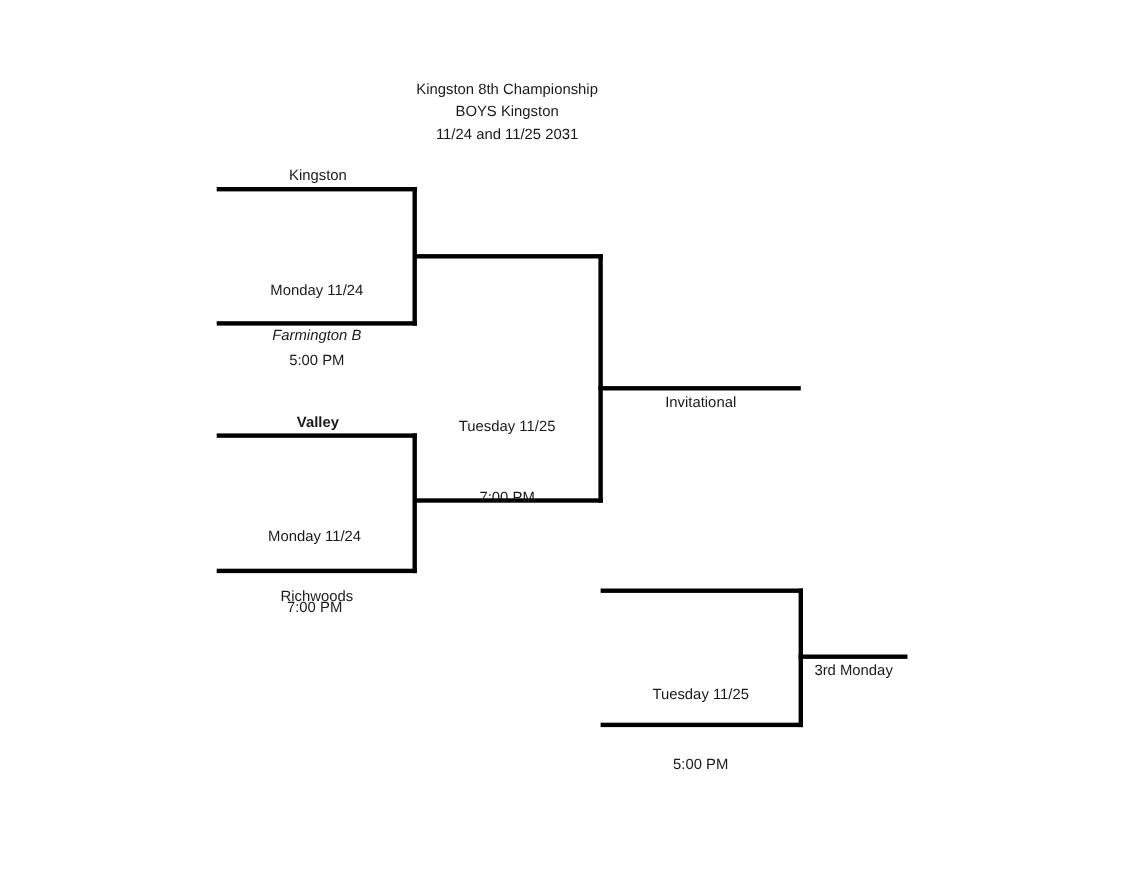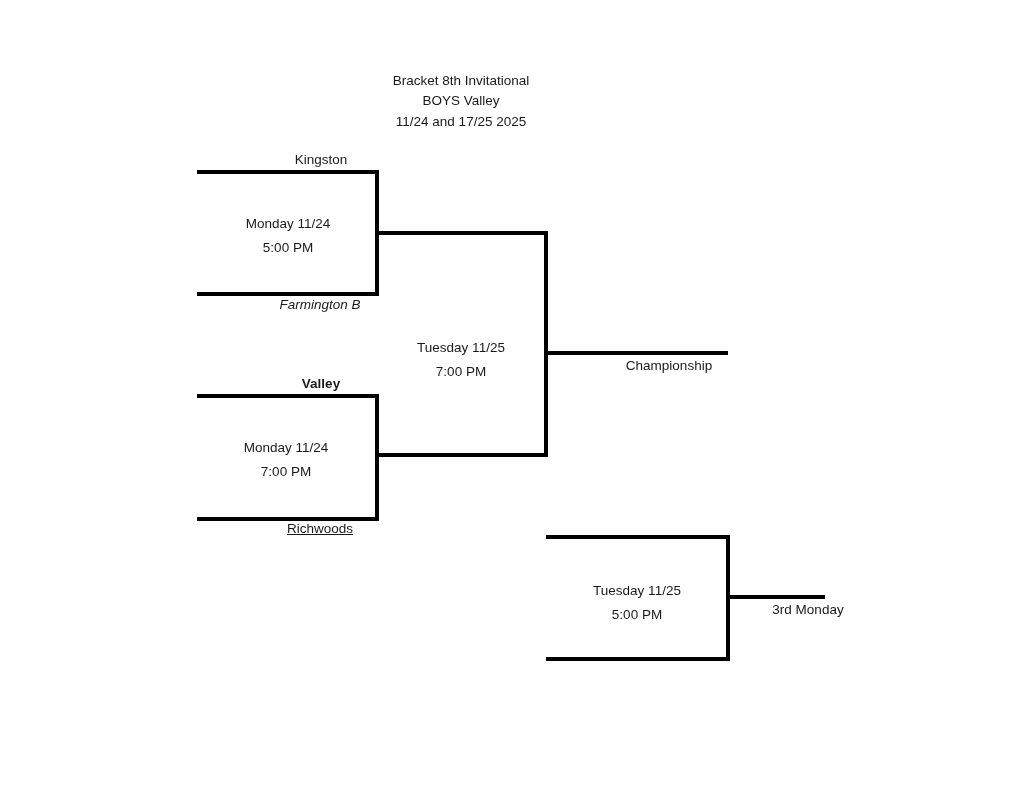--- a/index.html
+++ b/index.html
@@ -34,21 +34,20 @@
   .txt {
     position: absolute;
     font-size: 13.5px;
     line-height: 20px;
     white-space: nowrap;
     color: #1a1a1a;
   }
   .txt-center {
     transform: translateX(-50%);
     text-align: center;
-    margin-left: 32px;
   }
   .title-line {
     position: absolute;
     font-size: 13.5px;
     line-height: 20px;
     white-space: nowrap;
     transform: translateX(-50%);
     text-align: center;
     color: #1a1a1a;
   }
@@ -56,31 +55,32 @@
     position: absolute;
     transform: translateX(-50%);
     text-align: center;
     font-size: 13.5px;
     line-height: 24px;
     white-space: nowrap;
     color: #1a1a1a;
   }
   .matchup-info div {
     display: block;
+    margin-top: 40px;
   }
 </style>
 </head>
 <body>
 
 <div id="bracket-page">
 
   <div>
-    <div class="title-line" style="left:461px; top:71px;">Bracket 8th Invitational</div>
-    <div class="title-line" style="left:461px; top:91px;">BOYS Valley</div>
-    <div class="title-line" style="left:461px; top:112px;">11/24 and 17/25 2025</div>
+    <div class="title-line" style="left:461px; top:71px;">Kingston 8th Championship</div>
+    <div class="title-line" style="left:461px; top:91px;">BOYS Kingston</div>
+    <div class="title-line" style="left:461px; top:112px;">11/24 and 11/25 2031</div>
   </div>
 
   <div>
 
     <div class="hline" style="left:197px; top:170px; width:182px;"></div>
 
     <div class="hline" style="left:197px; top:292px; width:182px;"></div>
 
     <div class="vline" style="left:375px; top:170px; height:126px;"></div>
 
@@ -92,21 +92,21 @@
       <div>5:00 PM</div>
     </div>
   </div>
 
   <div>
     <div class="hline" style="left:197px; top:394px; width:182px;"></div>
     <div class="hline" style="left:197px; top:517px; width:182px;"></div>
     <div class="vline" style="left:375px; top:394px; height:127px;"></div>
 
     <div class="txt txt-center" style="left:289px; top:374px;font-weight:bold;">Valley</div>
-    <div class="txt txt-center" style="left:288px; top:519px;text-decoration:underline;">Richwoods</div>
+    <div class="txt txt-center" style="left:288px; top:532px;">Richwoods</div>
 
     <div class="matchup-info" style="left:286px; top:436px;">
       <div>Monday 11/24</div>
       <div>7:00 PM</div>
     </div>
   </div>
 
   <div>
 
     <div class="hline" style="left:377px; top:231px; width:171px;"></div>
@@ -115,21 +115,21 @@
 
     <div class="vline" style="left:544px; top:231px; height:226px;"></div>
 
     <div class="hline" style="left:544px; top:351px; width:184px;"></div>
 
     <div class="matchup-info" style="left:461px; top:336px;">
       <div>Tuesday 11/25</div>
       <div>7:00 PM</div>
     </div>
 
-    <div class="txt txt-center" style="left:637px; top:356px;">Championship</div>
+    <div class="txt txt-center" style="left:637px; top:356px;">Invitational</div>
   </div>
 
   <div>
     <div class="hline" style="left:546px; top:535px; width:184px;"></div>
     <div class="hline" style="left:546px; top:657px; width:184px;"></div>
     <div class="vline" style="left:726px; top:535px; height:126px;"></div>
     <div class="hline" style="left:726px; top:595px; width:99px;"></div>
 
     <div class="matchup-info" style="left:637px; top:579px;">
       <div>Tuesday 11/25</div>

